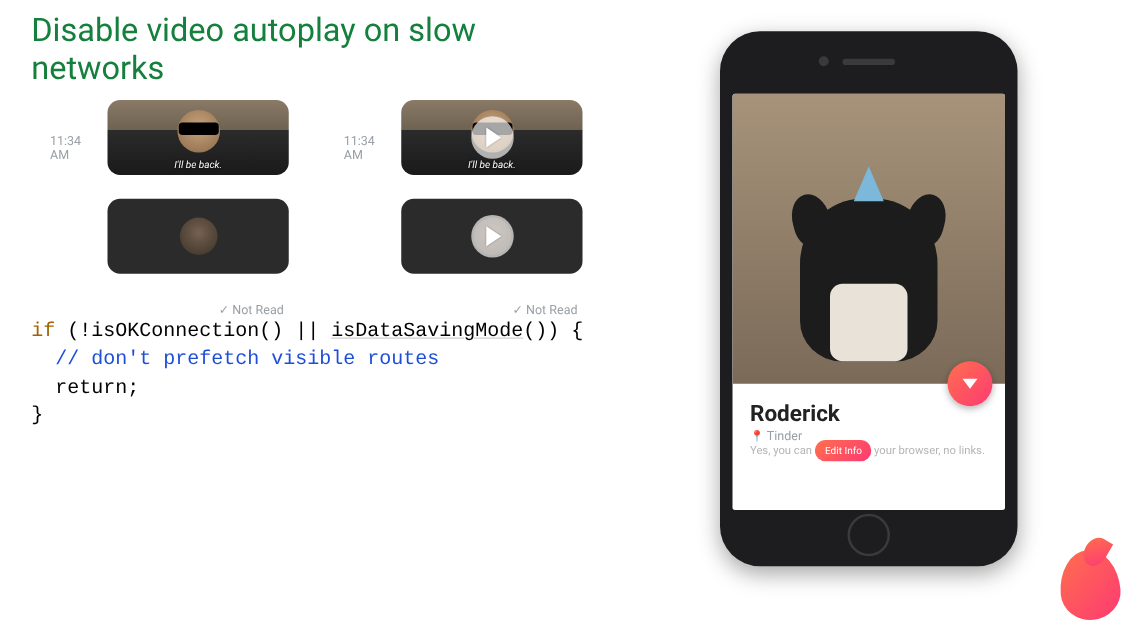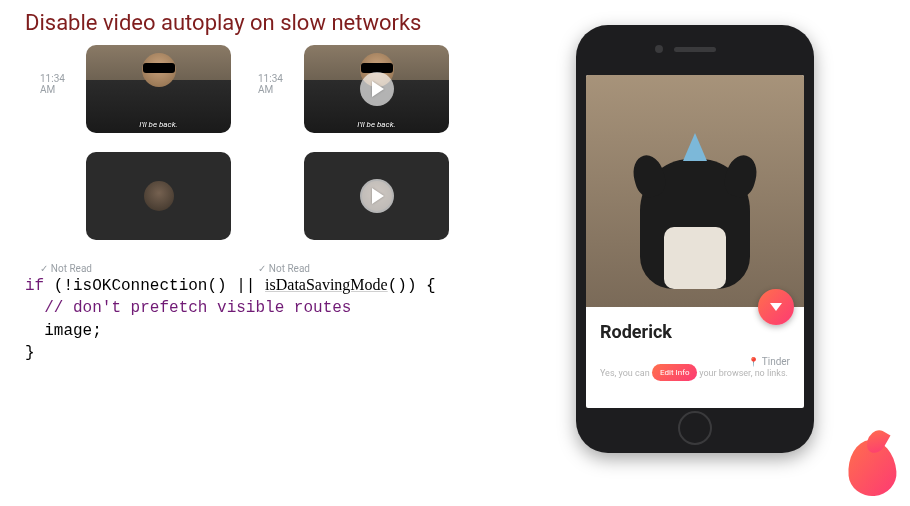--- a/index.html
+++ b/index.html
@@ -5,34 +5,34 @@
   * { margin: 0; padding: 0; box-sizing: border-box; }
   body {
     width: 910px;
     height: 506px;
     font-family: -apple-system, BlinkMacSystemFont, "Segoe UI", Roboto, sans-serif;
     background: #fff;
     position: relative;
     overflow: hidden;
   }
   .heading {
-    color: #7f1d1d;
-    font-size: 22px;
+    color: #15803d;
+    font-size: 26px;
     font-weight: 400;
   }
   .left-col {
     position: absolute;
     left: 25px;
     top: 10px;
     width: 450px;
   }
   .heading-autoplay { margin-bottom: 10px; }
   .chat-group {
     display: flex;
-    gap: 23px;
+    gap: 40px;
     margin-top: 10px;
     margin-left: 15px;
   }
   .chat-example {
     width: 195px;
     font-size: 10px;
   }
   .chat-row {
     display: flex;
     align-items: flex-start;
@@ -42,21 +42,21 @@
   .chat-time {
     color: #9aa0a6;
     font-size: 10px;
     flex-shrink: 0;
     margin-top: 28px;
     width: 40px;
   }
   .chat-frames { flex: 1; }
   .frame {
     width: 145px;
-    height: 88px;
+    height: 60px;
     border-radius: 10px;
     background: #2b2b2b;
     margin-bottom: 19px;
     position: relative;
     overflow: hidden;
   }
   .frame.first {
     background: linear-gradient(#8a7a66 0%, #6e6252 40%, #2b2b2b 40%, #1a1a1a 100%);
   }
   .face-top {
@@ -99,36 +99,36 @@
     width: 0; height: 0;
     border-left: 12px solid #fff;
     border-top: 8px solid transparent;
     border-bottom: 8px solid transparent;
     margin-left: 3px;
     filter: drop-shadow(0 0 1px rgba(0,0,0,.3));
   }
   .not-read {
     color: #9aa0a6;
     font-size: 10px;
-    text-align: left;
+    text-align: right;
     margin-top: 2px;
     padding-right: 8px;
   }
   .not-read::before { content: "✓ "; }
 
   .heading-prefetch { margin-top: 35px; margin-bottom: 12px; }
   .code-block {
     font-family: "Courier New", monospace;
     font-size: 16px;
     line-height: 1.4;
     white-space: pre;
   }
-  .code-kw { color: #701a75; }
-  .code-und { text-decoration: underline; text-decoration-color: #d0d0d0; text-decoration-thickness:1px;font-family:Liberation Serif, serif;}
-  .code-cmt { color: #701a75; }
+  .code-kw { color: #a16207; }
+  .code-und { text-decoration: underline; text-decoration-color: #d0d0d0; text-decoration-thickness:1px;}
+  .code-cmt { color: #1d4ed8; }
 
   .right-col {
     position: absolute;
     left: 495px;
     top: 10px;
     width: 400px;
     text-align: center;
   }
   .heading-carousel { line-height: 1.25; }
   .phone {
@@ -196,21 +196,21 @@
     box-shadow:0 2px 6px rgba(0,0,0,.3);
   }
   .fab-arrow {
     width:0;height:0;border-left:6px solid transparent;border-right:6px solid transparent;border-top:8px solid #fff;
   }
   .card-info {
     padding: 14px 14px 8px;
     position:relative;
   }
   .profile-name { font-size:18px; font-weight:700; color:#222; }
-  .profile-sub { font-size:10px; color:#9aa0a6; margin-top:14px;text-align:right; }
+  .profile-sub { font-size:10px; color:#9aa0a6; margin-top:2px; }
   .profile-sub::before { content:"📍 "; font-size:9px; }
   .card-prompt {
     font-size:9px; color:#b5b5b5; position:relative; line-height:1.4;
   }
   .edit-pill {
     position:absolute; left:52px; top:-3px;
     background: linear-gradient(135deg,#ff6f4d,#fd3a73);
     color:#fff; font-size:8px; padding:3px 8px; border-radius:10px;
   }
   .tinder-logo {
@@ -277,21 +277,21 @@
           </div>
         </div>
       </div>
       <div class="not-read">Not Read</div>
     </div>
   </div>
 
 
   <div class="code-block"><span class="code-kw">if</span><span> (!isOKConnection() || </span><span class="code-und">isDataSavingMode</span><span>()) {</span>
 <span class="code-cmt">  // don't prefetch visible routes</span>
-<span>  image;</span>
+<span>  return;</span>
 <span>}</span></div>
 </div>
 
 <div class="right-col">
 
   <div class="phone">
     <div class="phone-speaker"></div>
     <div class="phone-camera"></div>
     <div class="phone-screen">
       <div class="card-photo">

